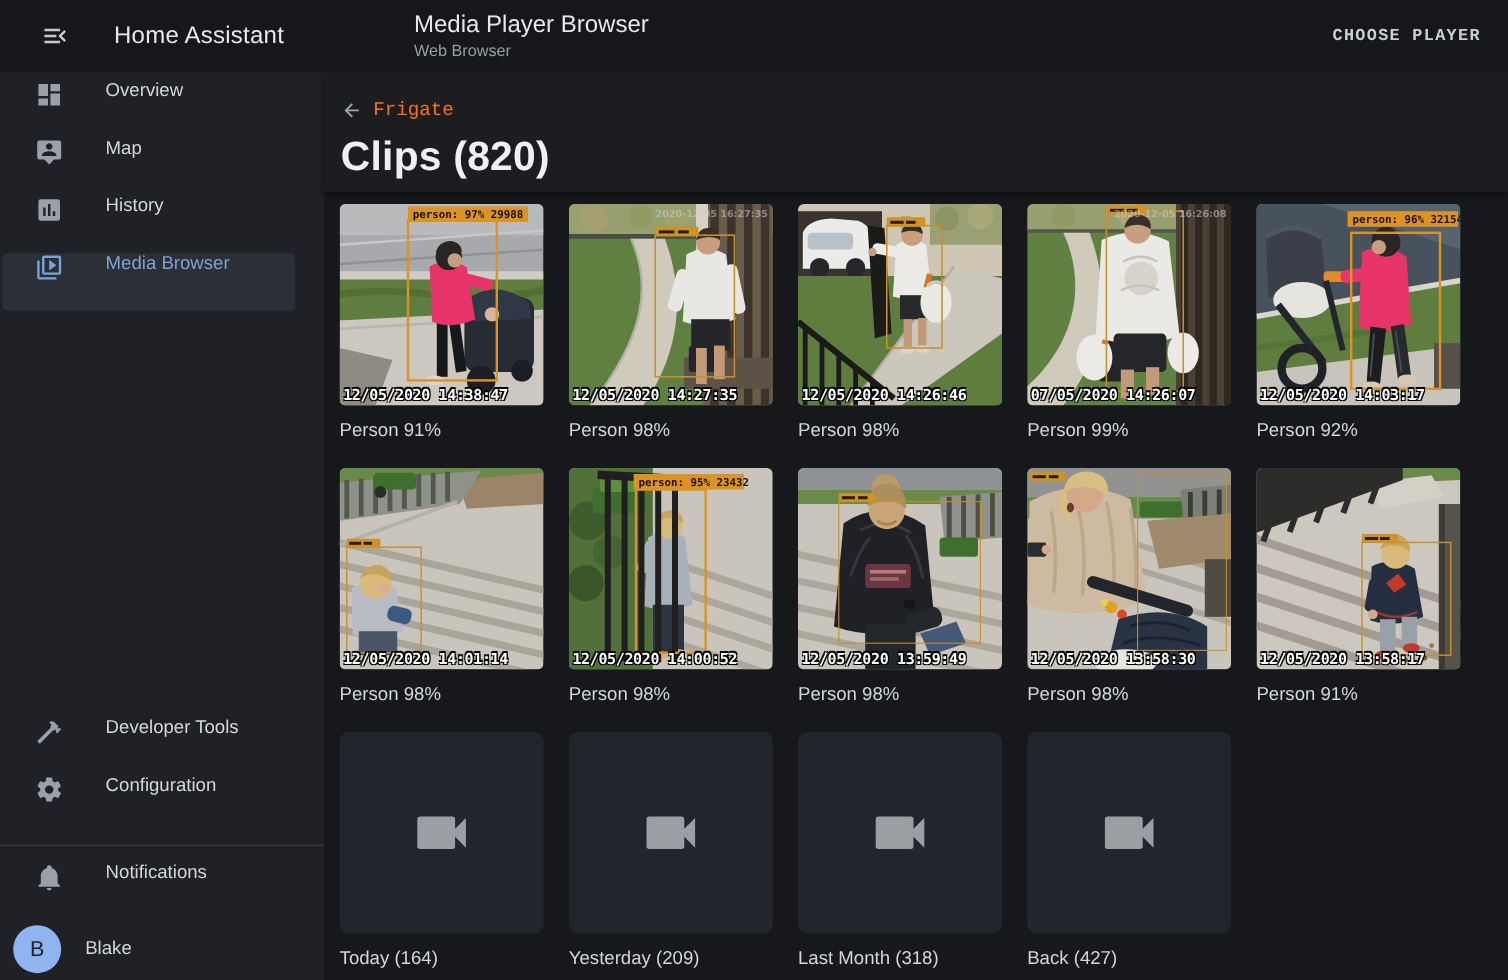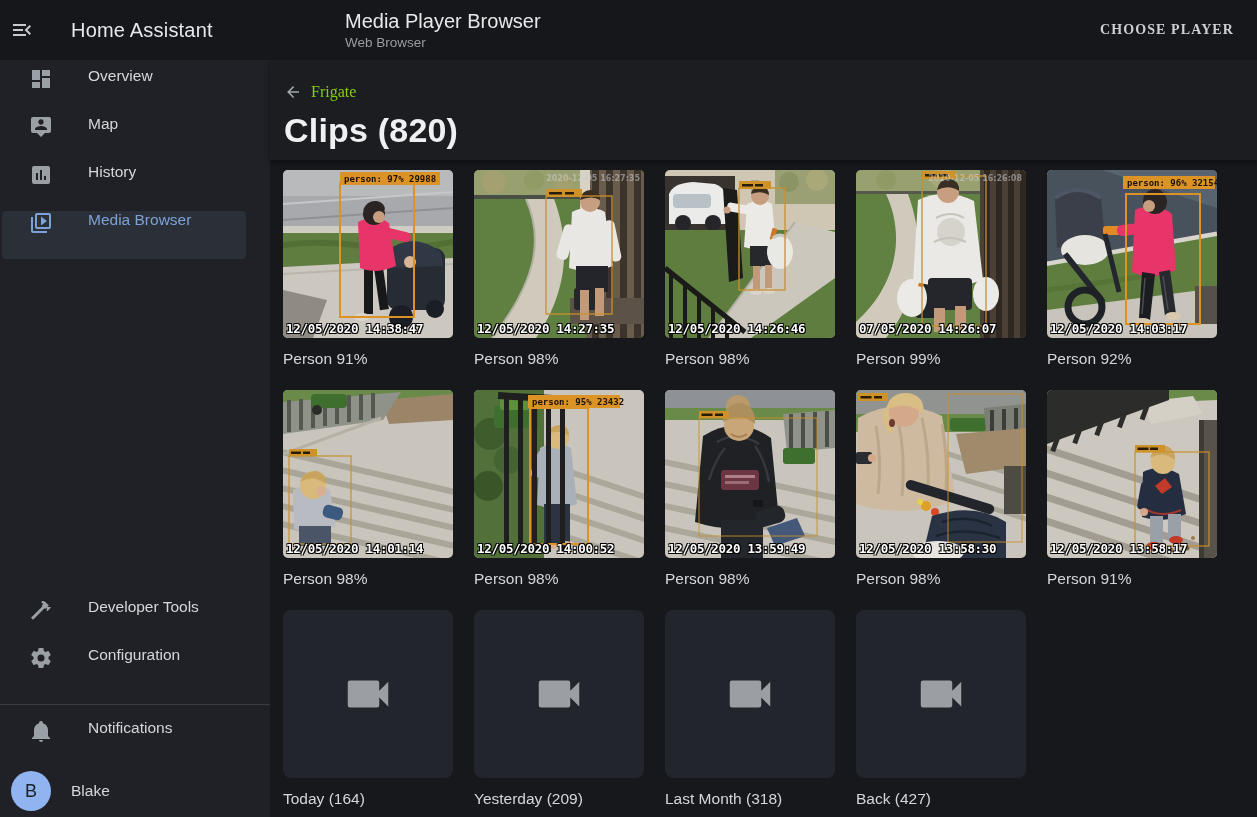--- a/index.html
+++ b/index.html
@@ -3,29 +3,29 @@
 <meta charset="utf-8">
 <style>
   html,body{margin:0;padding:0;width:1257px;height:817px;overflow:hidden;
     font-family:"Liberation Sans","DejaVu Sans",sans-serif;background:#16181b;
     -webkit-font-smoothing:antialiased;}
   *{box-sizing:border-box}
 
   
   .topbar{position:absolute;top:0;left:0;right:0;height:60px;background:#16171a;
     display:flex;align-items:center;z-index:5}
-  .tb-left{display:flex;align-items:center;padding-left:10px;width:345px;flex:none}
+  .tb-left{display:flex;align-items:center;padding-left:34px;width:345px;flex:none}
   .icon-btn{background:none;border:none;padding:0;margin:0;color:#c7cbd0;cursor:pointer;
     width:24px;height:24px;display:flex;align-items:center;justify-content:center}
   .app-title{margin-left:37px;font-size:20px;color:#e6e8ea;letter-spacing:.2px;white-space:nowrap}
   .tb-title{display:flex;flex-direction:column;}
   .tb-main{font-size:20px;color:#e6e8ea;line-height:24px}
   .tb-sub{font-size:13.5px;color:#989da3;line-height:17px;margin-top:1px}
   .choose-player{margin-left:auto;margin-right:17px;background:none;border:none;cursor:pointer;
-    font-family:Liberation Serif, serif;font-size:14px;font-weight:600;letter-spacing:1.1px;color:#ccd0d4;padding:8px 6px}
+    font-family:Liberation Mono, monospace;font-size:14px;font-weight:600;letter-spacing:1.1px;color:#ccd0d4;padding:8px 6px}
 
   
   .layout{position:absolute;top:60px;left:0;right:0;bottom:0;display:flex}
   .sidebar{width:270px;flex:none;background:#1f2126;position:relative}
   .content{flex:1;min-width:0;background:#16181b;display:flex;flex-direction:column}
 
   
   .side-list{padding-top:7px}
   .side-item{height:48px;display:flex;align-items:flex-start;color:#d4d7da;cursor:pointer;
     margin:0 24px 0 2px;border-radius:4px}
@@ -38,21 +38,21 @@
   .divider{height:1px;background:rgba(255,255,255,.12);margin:10px 0 14px 0}
   .profile-item{height:48px;display:flex;align-items:center;cursor:pointer;color:#d4d7da}
   .avatar{width:40px;height:40px;border-radius:50%;margin-left:11px;flex:none;
     display:flex;align-items:center;justify-content:center;font-size:18px;color:#1d2025}
   .profile-name{margin-left:20px;font-size:15.5px}
 
   
   .content-header{height:100px;flex:none;background:#1b1d21;padding:0 14px;
     box-shadow:0 2px 6px rgba(0,0,0,.45);position:relative;z-index:2}
   .breadcrumb{display:inline-flex;align-items:center;gap:9px;background:none;border:none;
-    padding:0;margin:23px 16px 0 0;cursor:pointer;color:#84cc16;font-family:Liberation Serif, serif;font-size:16px}
+    padding:0;margin:23px 16px 0 0;cursor:pointer;color:#f97316;font-family:Liberation Mono, monospace;font-size:16px}
   .breadcrumb svg{width:18px;height:18px;fill:#a3a8ad;display:block}
   .page-h1{margin:7px 0 0 0;font-size:34px;line-height:36px;font-weight:700;color:#eef0f2;letter-spacing:.2px}
 
   
   .media-scroll{flex:1;overflow:hidden;padding:10px 14px 0 13px}
   .grid{display:grid;grid-template-columns:repeat(5,170px);column-gap:21px;row-gap:21px}
   .cell{width:170px;cursor:pointer}
   .thumb{width:170px;height:168px;border-radius:5px;overflow:hidden;position:relative;background:#26292e}
   .thumb svg.scene{width:100%;height:100%;display:block}
   .thumb.folder{background:#22252b;border-radius:8px;display:flex;align-items:center;justify-content:center}

